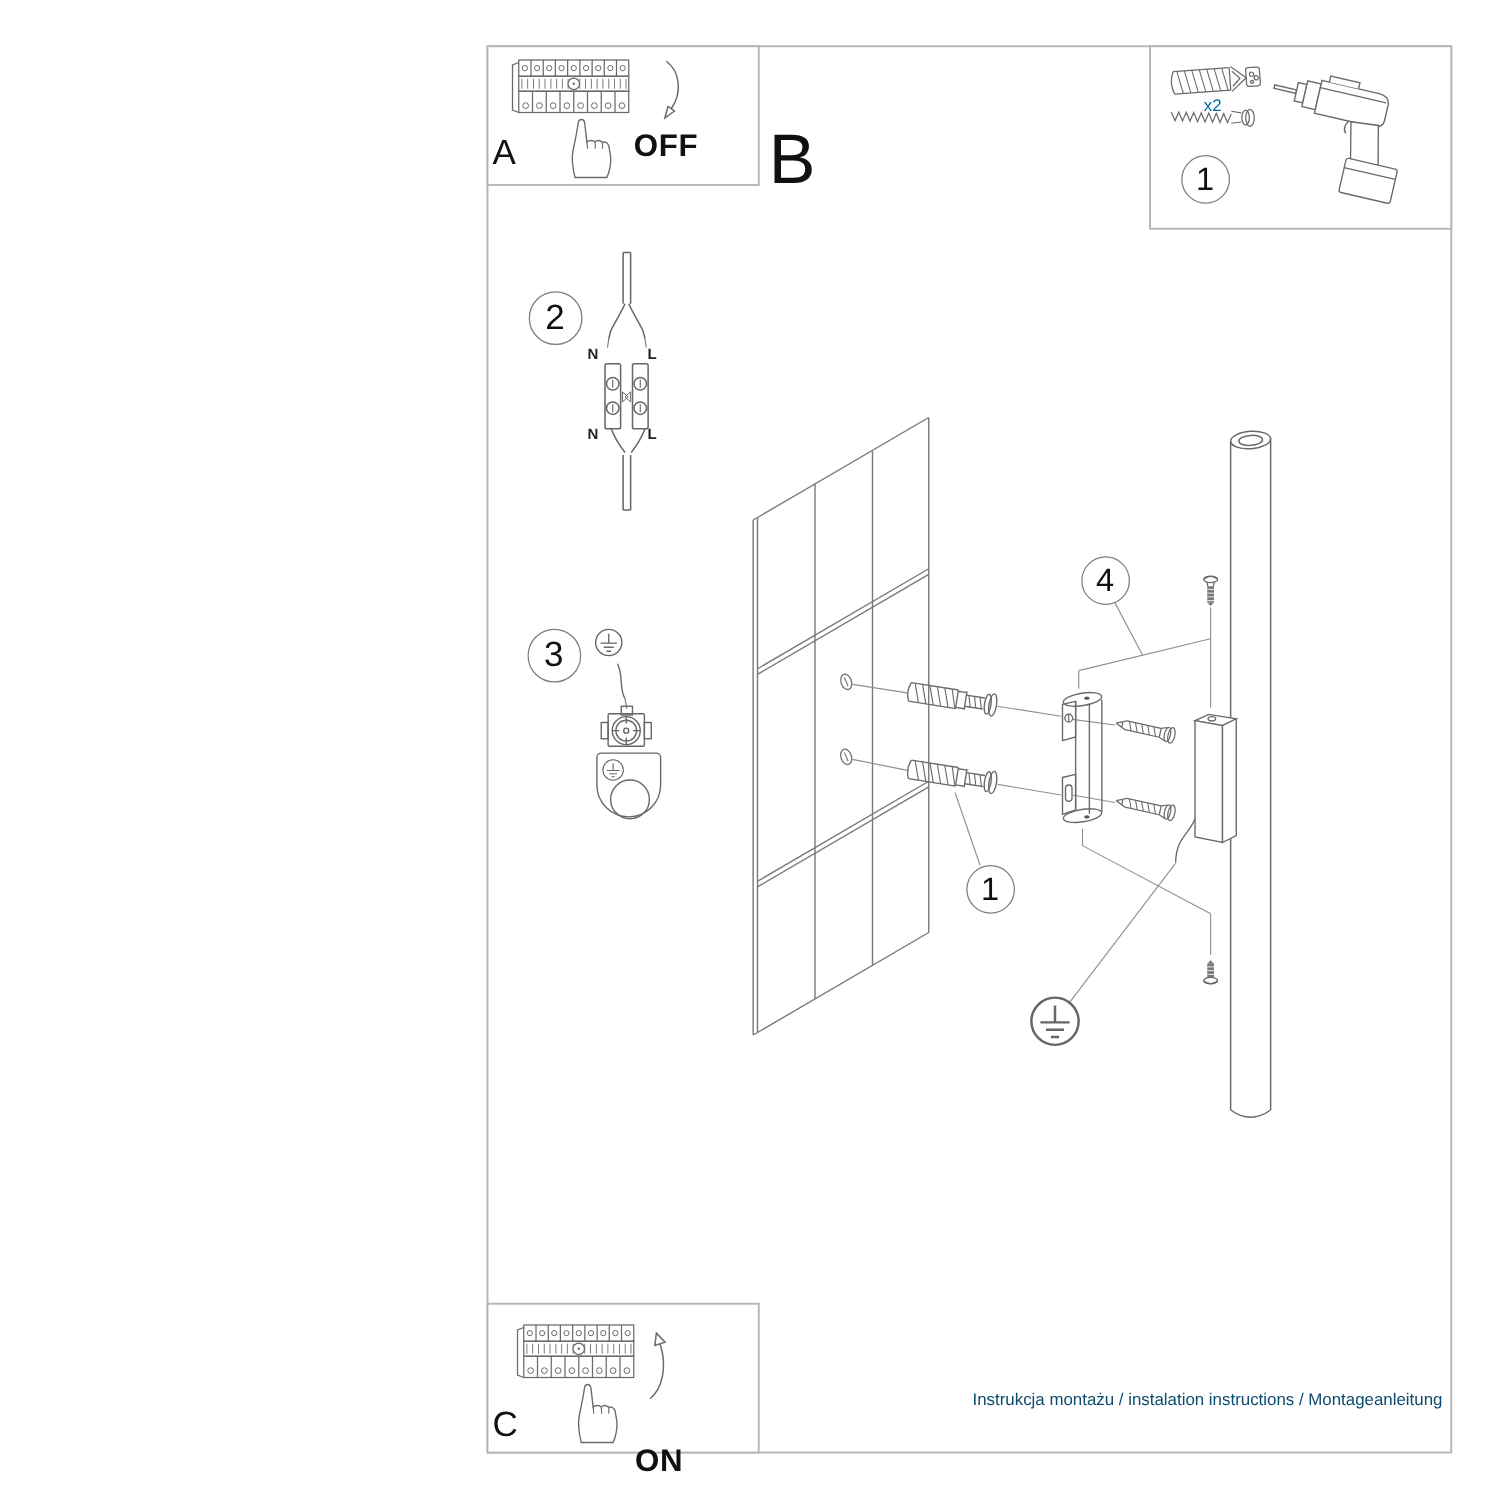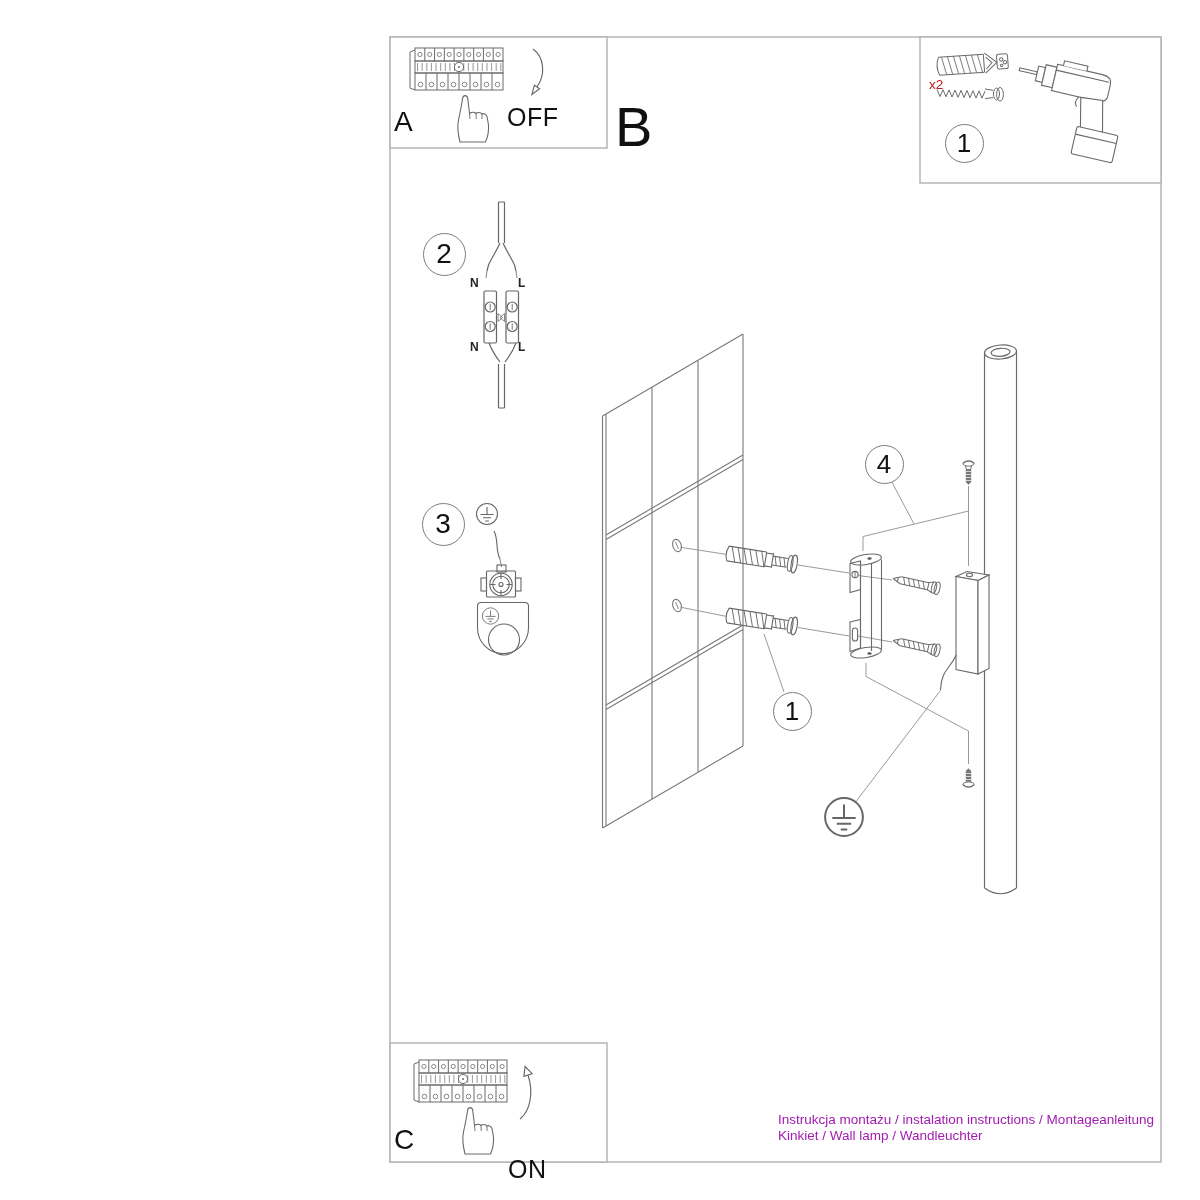--- a/index.html
+++ b/index.html
@@ -2,22 +2,22 @@
 <html><head>
 <meta charset="utf-8">
 <style>
   html,body{margin:0;padding:0;background:#fff;}
   .canvas{position:relative;width:1200px;height:1200px;background:#fff;overflow:hidden;
           font-family:"Liberation Sans", sans-serif;}
   .canvas svg{position:absolute;left:0;top:0;}
   .txt{position:absolute;color:#111;white-space:nowrap;}
   .letter-big{font-size:56px;line-height:56px;font-weight:400;}
   .letter{font-size:28px;line-height:28px;font-weight:400;}
-  .state{font-size:25px;line-height:26px;font-weight:400;letter-spacing:.5px;}
-  .small{font-size:13.5px;line-height:16px;color:#a21caf;}
+  .state{font-size:25px;line-height:26px;font-weight:700;letter-spacing:.5px;}
+  .small{font-size:13.5px;line-height:16px;color:#0c4a6e;}
   .nl{font-size:12px;line-height:12px;font-weight:700;color:#222;}
   .badge{position:absolute;border:1.4px solid #7d7d7d;border-radius:50%;background:#fff;
          display:flex;align-items:center;justify-content:center;color:#111;}
   .badge.b41{width:41px;height:41px;font-size:28px;}
   .badge.b37{width:37px;height:37px;font-size:26px;}
   .footer{position:absolute;left:778px;top:1112px;}
 </style>
 </head>
 <body>
 
@@ -259,31 +259,30 @@
   </g>
 
   <use href="#gnd" transform="translate(844,817) scale(1.8)" stroke-width="0.7"></use>
 </svg>
 
 <div class="txt letter" style="left:394px;top:108px;">A</div>
 <div class="txt letter-big" style="left:615px;top:99px;">B</div>
 <div class="txt state" style="left:507px;top:104px;">OFF</div>
 <div class="txt letter" style="left:394px;top:1126px;">C</div>
 <div class="txt state" style="left:508px;top:1156px;">ON</div>
-<div class="txt small" style="left:929px;top:77px;color:#b91c1c;">x2</div>
+<div class="txt small" style="left:963px;top:77px;color:#0369a1;">x2</div>
 
 <div class="txt nl" style="left:470px;top:277px;">N</div>
 <div class="txt nl" style="left:518px;top:277px;">L</div>
 <div class="txt nl" style="left:470px;top:341px;">N</div>
 <div class="txt nl" style="left:518px;top:341px;">L</div>
 
 <div class="badge b37" style="left:944.5px;top:123.5px;">1</div>
 <div class="badge b41" style="left:422.5px;top:232.5px;">2</div>
 <div class="badge b41" style="left:421.5px;top:502.5px;">3</div>
 <div class="badge b37" style="left:772.5px;top:691.5px;">1</div>
 <div class="badge b37" style="left:864.5px;top:444.5px;">4</div>
 
 <div class="footer">
   <div class="txt small" style="position:static;">Instrukcja montażu / instalation instructions / Montageanleitung</div>
-  <div class="txt small" style="position:static;">Kinkiet / Wall lamp / Wandleuchter</div>
 </div>
 
 </div>
 
 </body></html>

